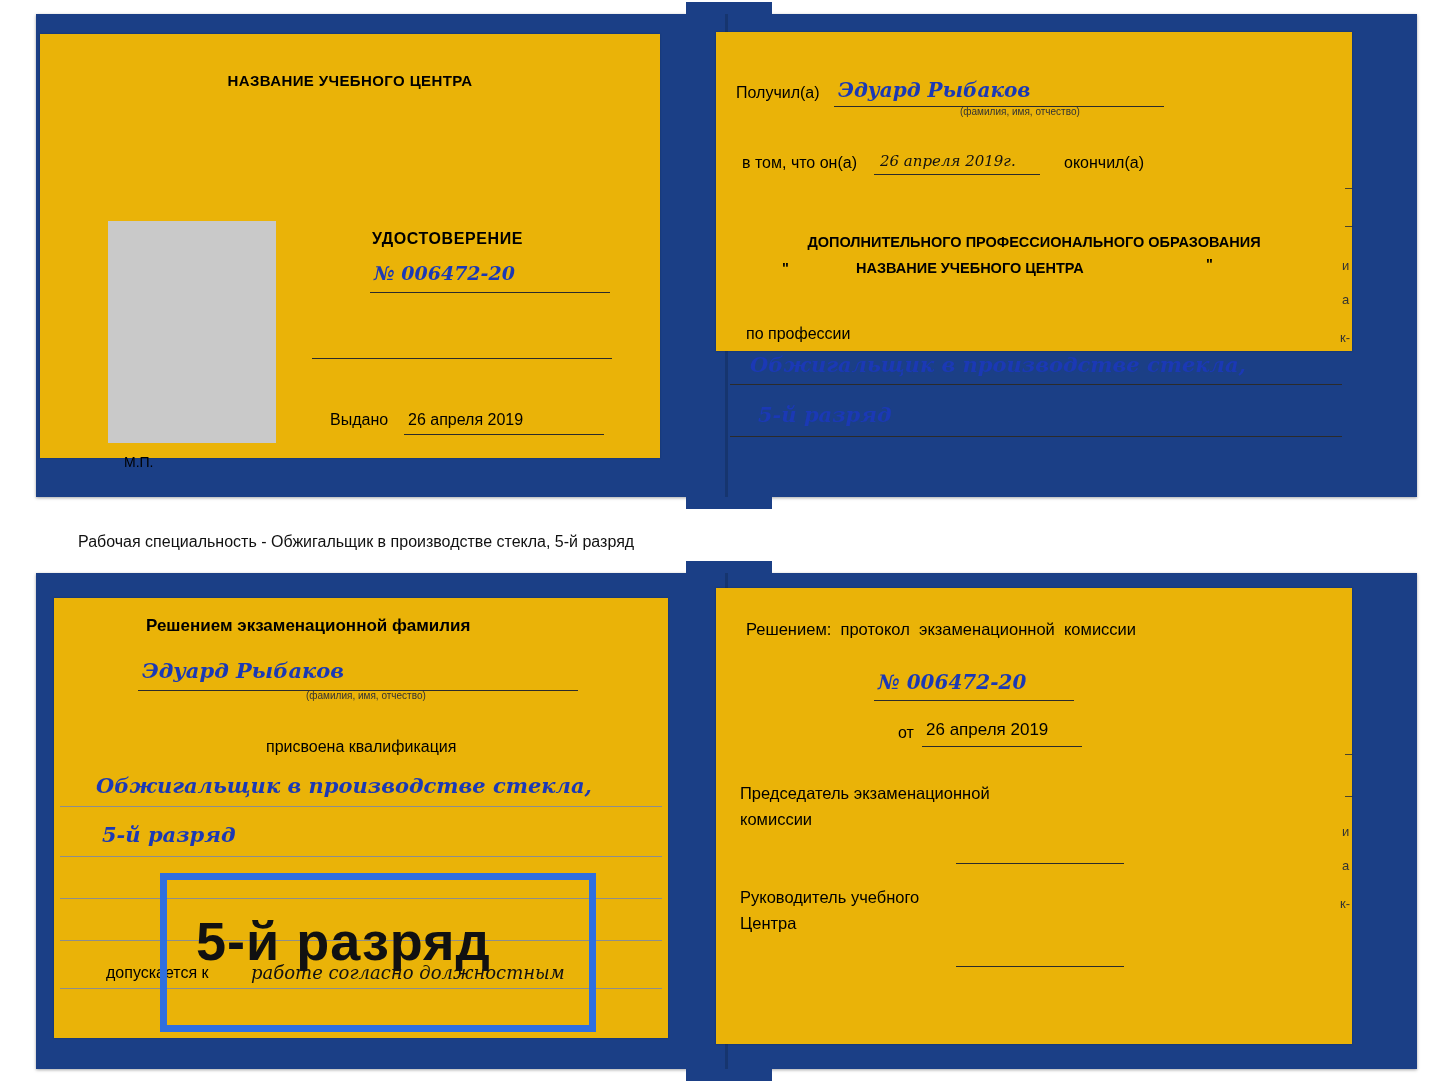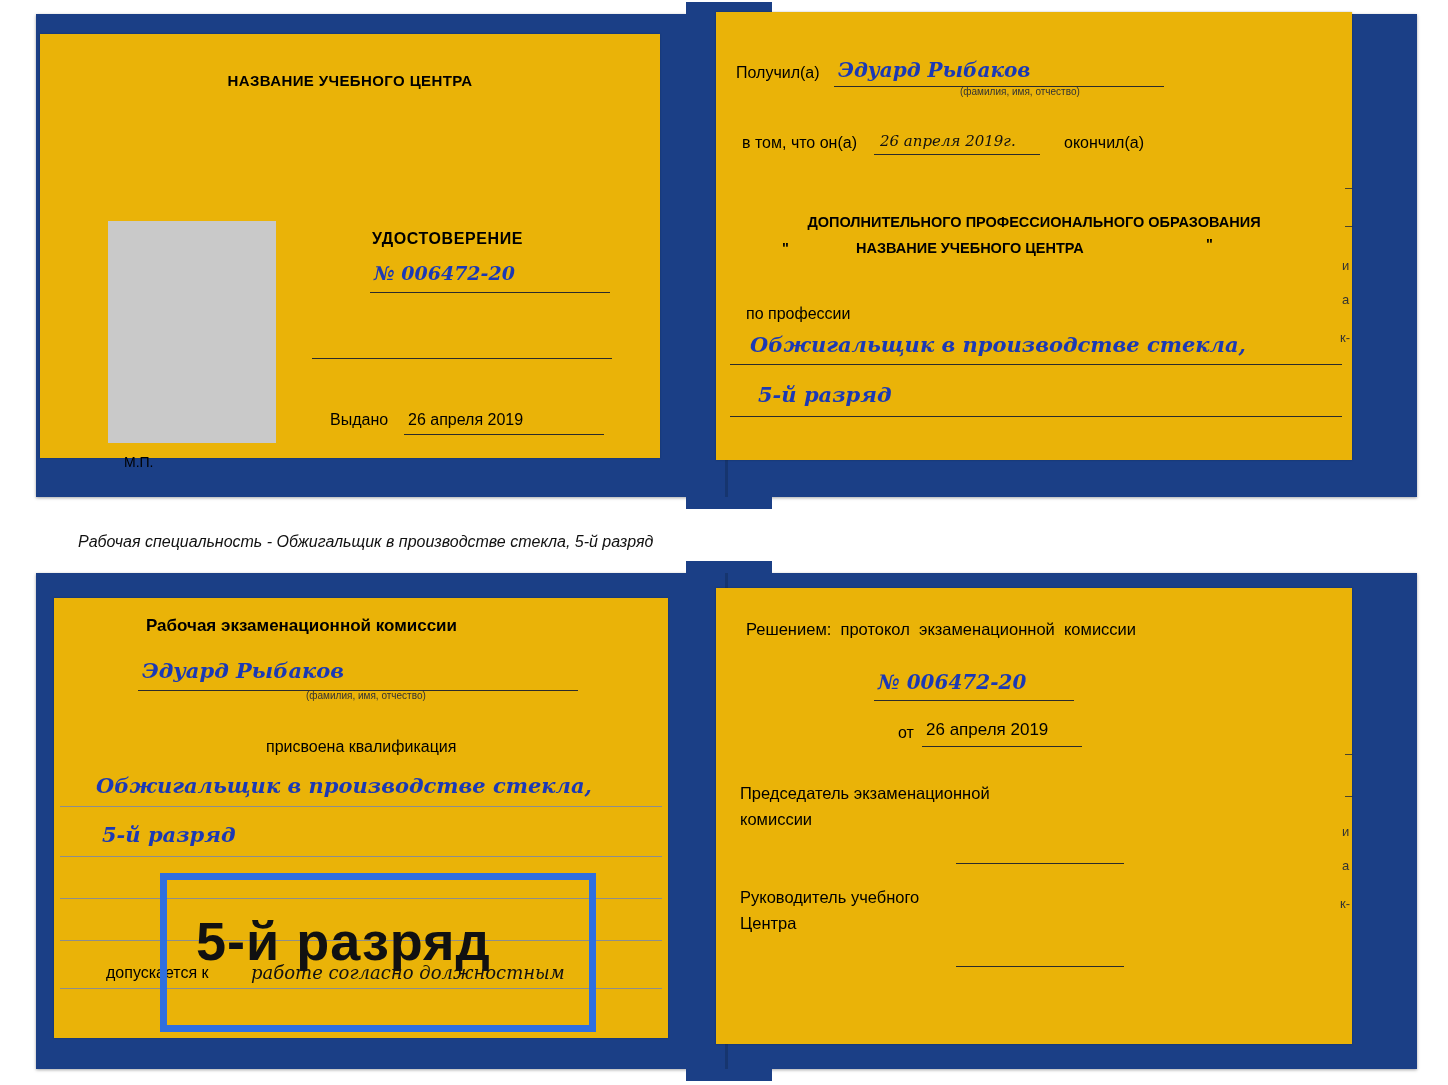--- a/index.html
+++ b/index.html
@@ -7,39 +7,39 @@
 
   
   .book{position:absolute;background:#1b3f86;box-shadow:0 1px 3px rgba(0,0,0,.35);}
   .book::after{content:"";position:absolute;left:50%;top:0;bottom:0;width:3px;margin-left:-1.5px;background:#16356f;}
   .book .tab{position:absolute;background:#1b3f86;}
   .page{position:absolute;background:#eab308;box-shadow:0 0 2px rgba(0,0,0,.25);}
 
   
   #book-top{left:36px;top:14px;width:1381px;height:483px;}
   #page-top-left{left:40px;top:34px;width:620px;height:424px;}
-  #page-top-right{left:716px;top:12px;width:636px;height:448px;}
+  #page-top-right{left:716px;top:32px;width:636px;height:319px;}
 
   
   #book-bottom{left:36px;top:573px;width:1381px;height:496px;}
   #page-bottom-left{left:54px;top:598px;width:614px;height:440px;}
   #page-bottom-right{left:716px;top:588px;width:636px;height:456px;}
 
   .txt{position:absolute;white-space:pre;}
   .bold{font-weight:bold;}
   .center{text-align:center;}
   .line{position:absolute;border-bottom:1px solid #2b2b2b;}
   .thin{position:absolute;border-bottom:1px solid #8d8d8d;}
   .hand{font-family:"DejaVu Serif",serif;font-style:italic;color:#1b39b5;}
   .ital{font-family:"DejaVu Serif",serif;font-style:italic;color:#111;}
   .photo{position:absolute;background:#c9c9c9;}
   .small{font-size:10px;color:#333;}
 
   
-  #caption{position:absolute;left:78px;top:533px;font-size:16px;color:#111;font-style:italic;}
+  #caption{position:absolute;left:78px;top:533px;font-size:16px;color:#111;}
 
   
   #highlight{position:absolute;left:160px;top:873px;width:422px;height:145px;border:7px solid #2f6fe0;}
   #highlight-label{position:absolute;left:196px;top:910px;font-size:54px;font-weight:bold;color:#111;letter-spacing:1px;}
 
   
   .edge{position:absolute;font-size:13px;color:#333;}
 </style>
 </head>
 <body>
@@ -98,21 +98,21 @@
 <div class="edge" style="left:1340px;top:330px;">к-</div>
 
 <div id="caption">Рабочая специальность - Обжигальщик в производстве стекла, 5-й разряд</div>
 
 <div class="book" id="book-bottom">
   <div class="tab" style="left:650px;top:-12px;width:86px;height:16px;"></div>
   <div class="tab" style="left:650px;top:492px;width:86px;height:16px;"></div>
 </div>
 
 <div class="page" id="page-bottom-left">
-  <div class="txt bold" style="left:92px;top:18px;font-size:17px;">Рабочая экзаменационной комиссии</div>
+  <div class="txt bold" style="left:92px;top:18px;font-size:17px;">Решением экзаменационной фамилия</div>
 
   <div class="txt hand" style="left:88px;top:60px;font-size:21px;font-weight:bold;">Эдуард Рыбаков</div>
   <div class="line" style="left:84px;top:92px;width:440px;"></div>
   <div class="txt small" style="left:252px;top:92px;">(фамилия, имя, отчество)</div>
 
   <div class="txt" style="left:212px;top:140px;font-size:16px;">присвоена квалификация</div>
 
   <div class="txt hand" style="left:42px;top:175px;font-size:21px;font-weight:bold;">Обжигальщик в производстве стекла,</div>
   <div class="thin" style="left:6px;top:208px;width:602px;"></div>
   <div class="txt hand" style="left:48px;top:224px;font-size:21px;font-weight:bold;">5-й разряд</div>

